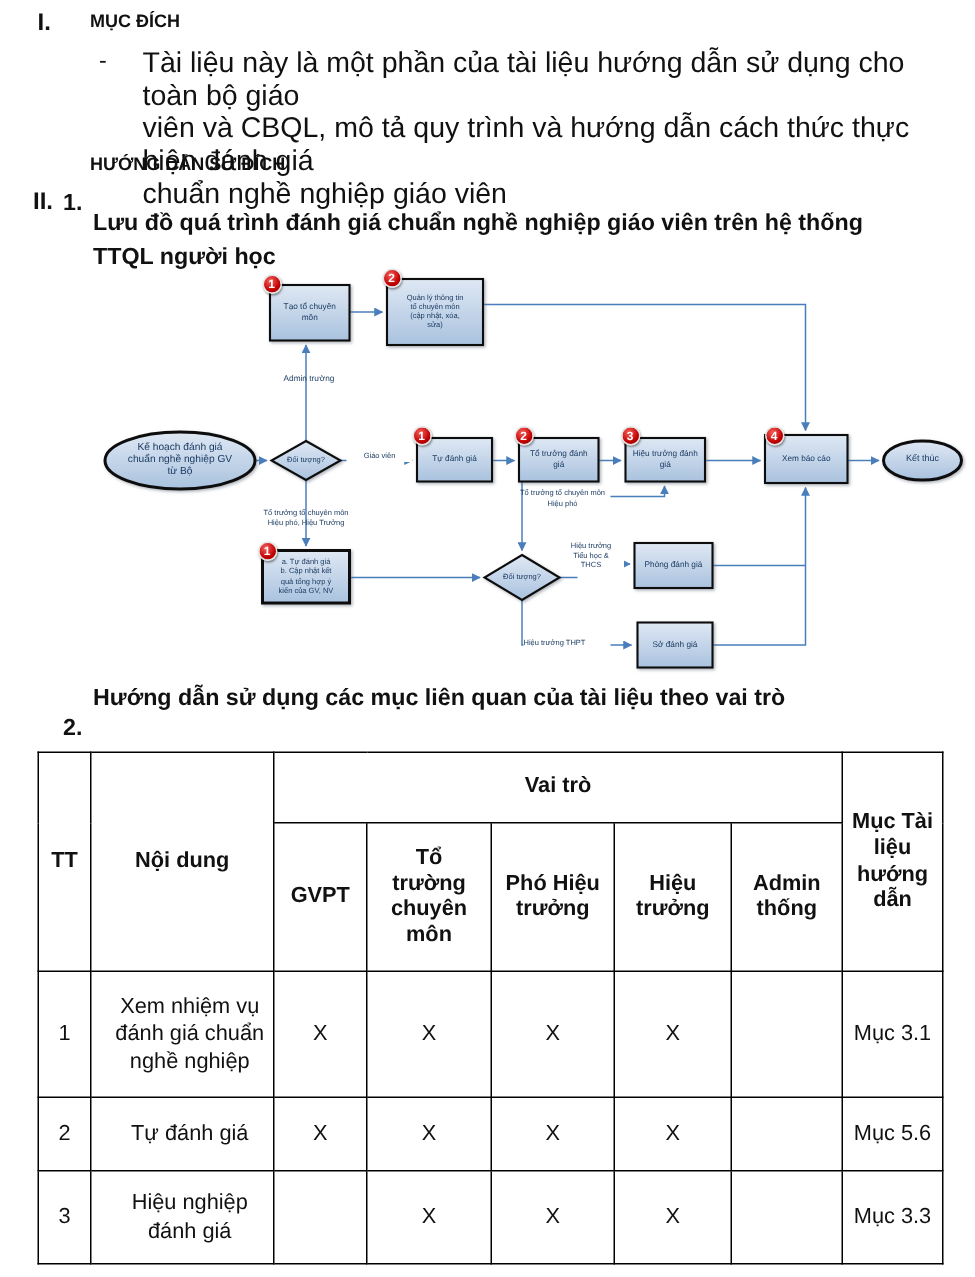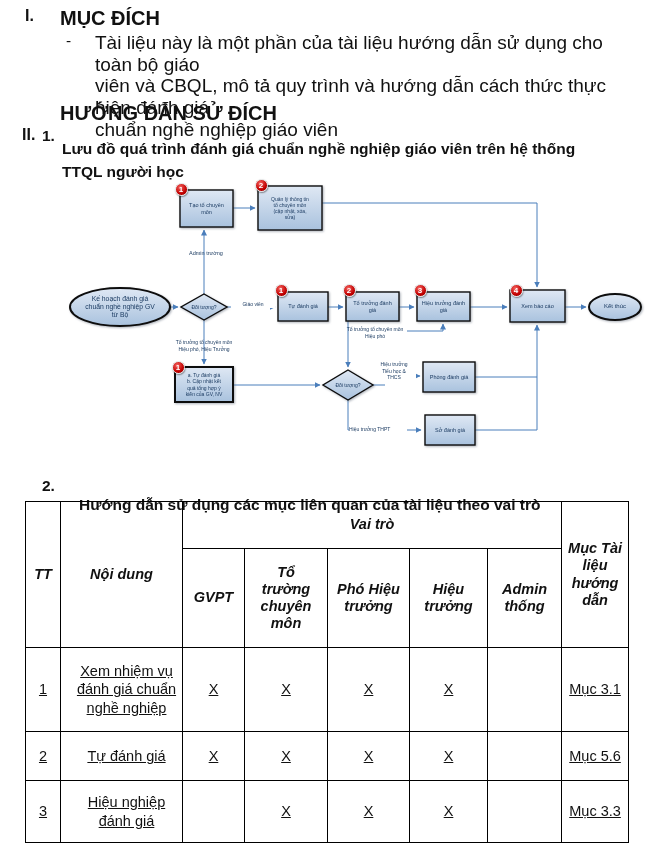--- a/index.html
+++ b/index.html
@@ -3,21 +3,21 @@
 <meta charset="utf-8">
 <style>
   * { margin:0; padding:0; box-sizing:border-box; }
   html,body { width:650px; height:851px; background:#fff; overflow:hidden;
     font-family:"Liberation Sans", sans-serif; color:#111; }
   .page { position:relative; width:650px; height:851px; background:#fff; }
 
   
   .abs { position:absolute; }
   .sec-num  { font-weight:bold; font-size:16px; }
-  .sec-title{ font-weight:bold; font-size:20px; }
+  .sec-title{ font-weight:bold; font-size:12px; }
   .para { font-size:19px; line-height:21.7px; white-space:pre-line; width:540px; }
   .dash { font-size:15.5px; }
   .h-num  { font-weight:bold; font-size:15.5px; }
   .h-text { font-weight:bold; font-size:15.5px; line-height:22.5px; white-space:pre-line; width:560px; }
 
   
   .fc { position:absolute; left:55px; top:168px; width:595px; height:295px; }
   .fc svg { position:absolute; left:0; top:0; }
   .shape { fill:url(#nodeg); stroke:#0d0d0d; stroke-width:1.4;
            filter:drop-shadow(1.8px 1.8px 1px rgba(105,115,130,.55)); }
@@ -61,22 +61,22 @@
   .bg-to   { left:287.5px; top:115.5px; }
   .bg-hieu { left:358.5px; top:115.5px; }
   .bg-xem  { left:454.5px; top:115.5px; }
   .bg-boxa { left:116.5px; top:192.5px; }
 
   
   table.roles { position:absolute; left:25px; top:501px; width:603px;
     border-collapse:collapse; table-layout:fixed; font-size:14.5px; }
   table.roles th, table.roles td { border:1.5px solid #000; vertical-align:middle;
     text-align:center; white-space:pre-line; }
-  table.roles th { font-weight:bold; line-height:1.18;font-style:italic; }
-  table.roles td { line-height:1.25;text-decoration:underline; }
+  table.roles th { font-weight:bold; line-height:1.18; }
+  table.roles td { line-height:1.25; }
   tr.hr1 { height:47px; } tr.hr2 { height:99px; }
   tr.br1 { height:84px; } tr.br2 { height:49px; } tr.br3 { height:62px; }
   td.nd { text-align:left; padding-left:10px; }
 </style>
 </head>
 <body>
 
 <div class="page">
 
   <div class="abs sec-num" style="left:25px; top:7px;">I.</div>
@@ -182,21 +182,21 @@
     <div class="badge bg-box1">1</div>
     <div class="badge bg-box2">2</div>
     <div class="badge bg-tu">1</div>
     <div class="badge bg-to">2</div>
     <div class="badge bg-hieu">3</div>
     <div class="badge bg-xem">4</div>
     <div class="badge bg-boxa">1</div>
   </div>
 
   <div class="abs h-num" style="left:42px; top:477px;">2.</div>
-  <div class="abs h-text" style="left:62px; top:494px;margin-left:17px;">Hướng dẫn sử dụng các mục liên quan của tài liệu theo vai trò</div>
+  <div class="abs h-text" style="left:62px; top:455px;">Hướng dẫn sử dụng các mục liên quan của tài liệu theo vai trò</div>
 
   <table class="roles">
     <colgroup>
       <col style="width:35px">
         <col style="width:122px">
         <col style="width:62px">
         <col style="width:83px">
       <col style="width:82px">
         <col style="width:78px">
         <col style="width:74px">

